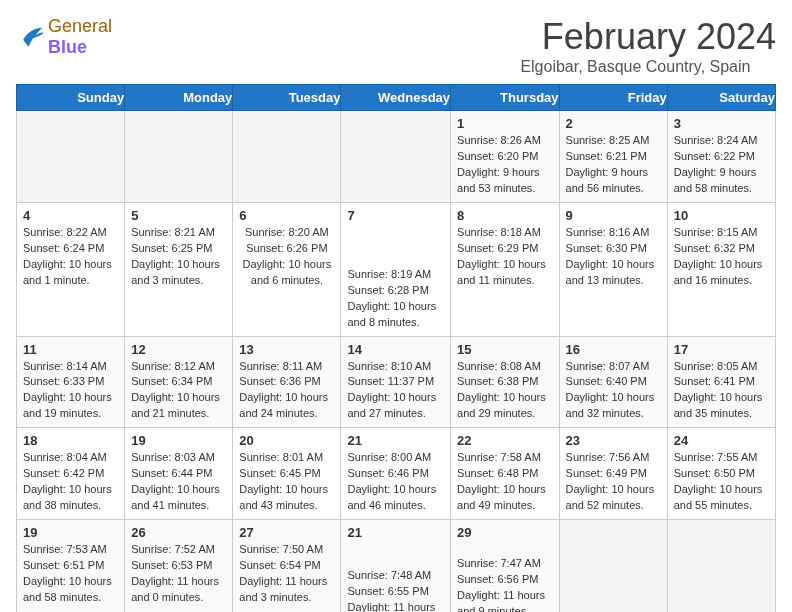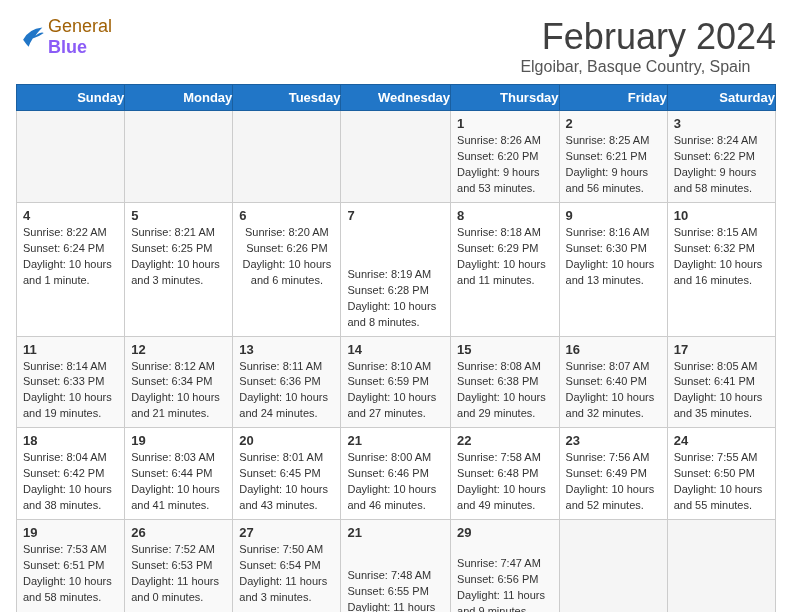--- a/index.html
+++ b/index.html
@@ -190,21 +190,21 @@
         <td>
           <span class="day-num">13</span>
           <div class="day-info" style="white-space: pre-line;">Sunrise: 8:11 AM
 Sunset: 6:36 PM
 Daylight: 10 hours
 and 24 minutes.</div>
         </td>
         <td>
           <span class="day-num">14</span>
           <div class="day-info" style="white-space: pre-line;">Sunrise: 8:10 AM
-Sunset: 6:59 PM
+Sunset: 11:37 PM
 Daylight: 10 hours
 and 27 minutes.</div>
         </td>
         <td>
           <span class="day-num">15</span>
           <div class="day-info" style="white-space: pre-line;">Sunrise: 8:08 AM
 Sunset: 6:38 PM
 Daylight: 10 hours
 and 29 minutes.</div>
         </td>

